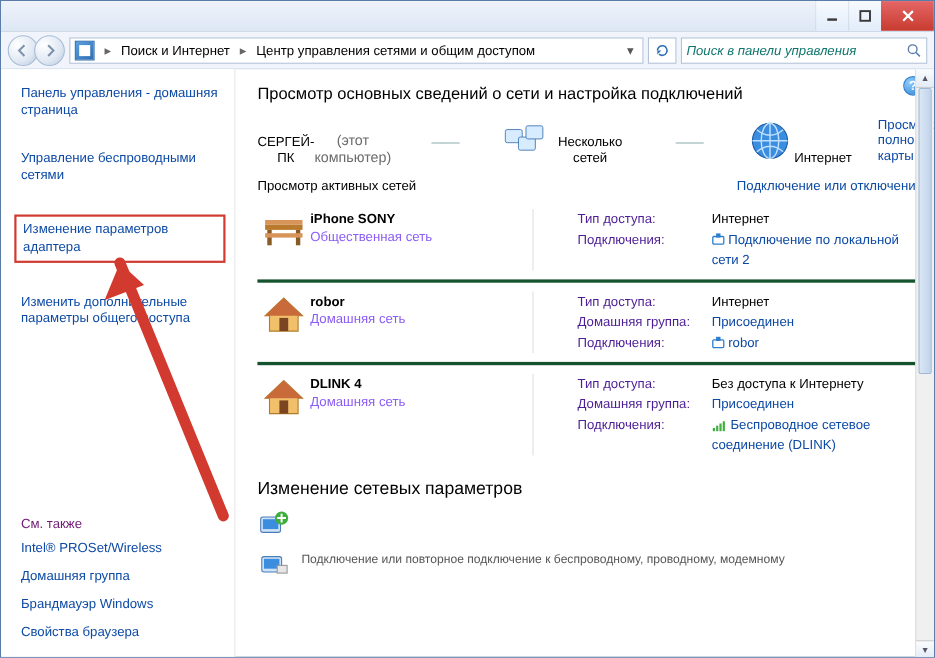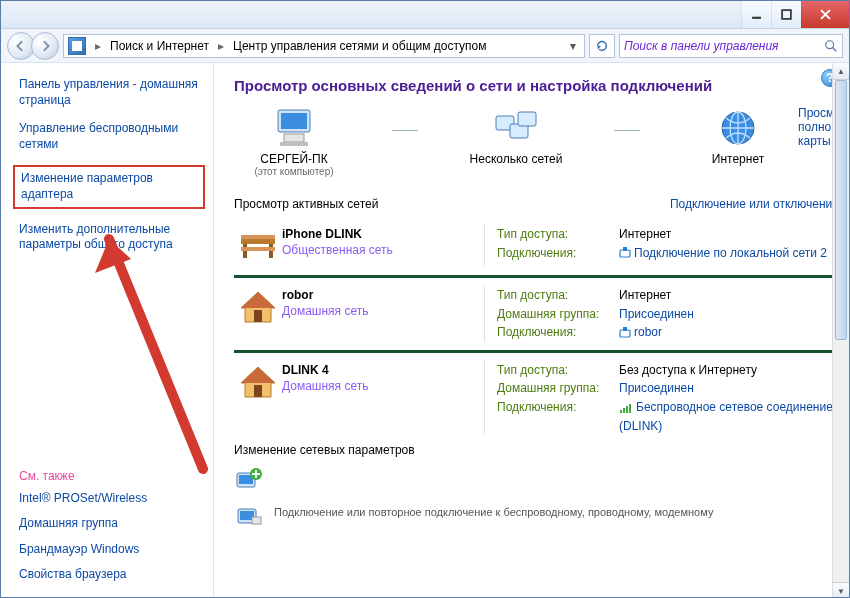--- a/index.html
+++ b/index.html
@@ -18,66 +18,66 @@
 .navback { display:flex; gap:0; }
 .navcircle { width:28px; height:28px; border-radius:50%; background:radial-gradient(circle at 30% 30%, #fff, #dfe8f3 60%, #b7c7dc); border:1px solid #a9bdd6; display:flex; align-items:center; justify-content:center; }
 .navcircle + .navcircle { margin-left:-4px; }
 .addrbox { flex:1; height:24px; border:1px solid #b2c3da; background:#fff; display:flex; align-items:center; padding:0 4px; gap:6px; }
 .addr-icon { width:18px; height:18px; background:linear-gradient(135deg,#5ba0e0,#2e6db0); border:1px solid #2e6db0; display:inline-block; position:relative; }
 .addr-icon::after { content:""; position:absolute; inset:3px; background:#fff; }
 .crumb { color:#000; }
 .crumb-sep { color:#666; padding:0 3px; }
 .addr-dd { margin-left:auto; color:#555; padding:0 4px; }
 .refreshbtn { width:26px; height:24px; border:1px solid #b2c3da; background:#fff; display:flex; align-items:center; justify-content:center; }
-.searchbox { width:224px; height:24px; border:1px solid #b2c3da; background:#fff; display:flex; align-items:center; padding:0 4px; color:#6d28d9; font-style:italic; }
+.searchbox { width:224px; height:24px; border:1px solid #b2c3da; background:#fff; display:flex; align-items:center; padding:0 4px; color:#0f766e; font-style:italic; }
 .searchbox .mag { margin-left:auto; font-style:normal; color:#5a7ca8; }
 
 
 .body { display:flex; height: calc(598px - 28px - 34px); }
-.sidebar { width:213px; background:#fff; border-right:1px solid #e5e5e5; padding:14px 12px 6px 18px; display:flex; flex-direction:column; position:relative; }
+.sidebar { width:213px; background:#fff; border-right:1px solid #e5e5e5; padding:14px 12px 6px 18px; display:flex; flex-direction:column; position:relative;gap:15px; }
 .side-link { color:#0d4aa5; font-size:12px; margin-bottom:13px; line-height:1.3; cursor:pointer; }
 .side-link.highlight { border:2px solid #d23a2f; padding:4px 6px; margin-left:-6px; margin-right:-4px; color:#0d4aa5; }
-.side-section-title { color:#ec4899; font-size:12px; margin-bottom:8px; }
+.side-section-title { color:#701a75; font-size:12px; margin-bottom:8px; }
 .side-bottom { margin-top:auto; }
 .side-bottom .side-link { margin-bottom:10px; }
 
 
 .arrow { position:absolute; top:162px; left:90px; width:140px; height:250px; pointer-events:none; }
 
 .content { flex:1; padding:14px 10px 4px 20px; overflow:hidden; position:relative; }
 .helpbtn { position:absolute; top:6px; right:10px; width:18px; height:18px; border-radius:50%; background:radial-gradient(circle at 30% 30%,#8fcdfb,#2d7fcd); color:#fff; font-weight:bold; font-size:12px; display:flex; align-items:center; justify-content:center; border:1px solid #2d7fcd; }
-.content h1 { font-size:15px; color:#4c1d95; font-weight:bold; margin-bottom:12px; }
+.content h1 { font-size:15px; color:#000000; font-weight:normal; margin-bottom:12px; }
 
 .toprow { display:flex; align-items:flex-start; }
 .topitems { display:flex; gap:34px; align-items:flex-start; }
-.topitem { display:flex; flex-direction:column; align-items:center; width:120px; text-align:center; }
+.topitem { display:flex; flex-direction:row; align-items:flex-end; width:120px; text-align:center; }
 .topitem .lbl { font-size:12px; margin-top:2px; }
-.topitem .sub { font-size:10px; color:#6b6b6b; }
+.topitem .sub { font-size:13px; color:#6b6b6b; }
 .top-sep { width:34px; display:flex; align-items:center; justify-content:center; height:48px; color:#8aa; }
 .maplink { margin-left:auto; color:#0d4aa5; font-size:12px; cursor:pointer; }
 
-.secrow { display:flex; align-items:baseline; margin-top:20px; }
+.secrow { display:flex; align-items:baseline; margin-top:8px; }
 .sectitle { font-size:12px; color:#000; }
 .seclink { margin-left:auto; color:#0d4aa5; font-size:12px; cursor:pointer; }
 
 .netlist { margin-top:6px; }
 .netrow { display:flex; padding:8px 0; border-top:3px solid #14532d; }
 .netrow:first-child { border-top:none; }
 .neticon { width:48px; display:flex; align-items:flex-start; justify-content:center; padding-top:2px; }
 .netleft { width:202px; padding-top:2px; }
 .netleft .name { font-weight:bold; font-size:12px; }
 .netleft .type { color:#8b5cf6; font-size:12px; margin-top:2px; cursor:pointer; }
 .netright { flex:1; font-size:12px; border-left:1px solid #e0e0e0; padding-left:12px; }
 .kv { display:flex; gap:4px; line-height:1.55; }
-.kv .k { width:118px; color:#4d7c0f; }
+.kv .k { width:118px; color:#4c1d95;margin-left:28px; }
 .kv .v { flex:1; }
 .kv .v.link { color:#0d4aa5; cursor:pointer; }
 .sigicon { display:inline-block; vertical-align:middle; margin-right:3px; }
 
-.changehdr { font-size:12px; margin-bottom:6px; }
+.changehdr { font-size:16px; margin-top:14px; margin-bottom:6px; }
 .task { display:flex; gap:10px; padding:4px 0 6px 0; align-items:flex-start; }
 .task-icon { width:30px; display:flex; justify-content:center; }
 .task-body .tlink { color:#0d4aa5; font-size:12px; cursor:pointer; }
 .task-body .tdesc { color:#555; font-size:11px; margin-top:2px; line-height:1.35; }
 
 .scrollbar { position:absolute; right:0; top:0; width:17px; height:100%; background:#f0f0f0; border-left:1px solid #ddd; }
 .scrollbar .thumb { position:absolute; top:17px; left:2px; right:2px; height:260px; background:linear-gradient(to right,#dbe6f4,#c1d4ec); border:1px solid #9db8d9; border-radius:2px; }
 .scrollbar .arrow-btn { position:absolute; left:0; right:0; height:17px; background:linear-gradient(to bottom,#fafcfe,#e3ebf6); display:flex; align-items:center; justify-content:center; font-size:8px; color:#556; }
 .scrollbar .arrow-btn.up { top:0; border-bottom:1px solid #ccc; }
 .scrollbar .arrow-btn.dn { bottom:0; border-top:1px solid #ccc; }
@@ -217,21 +217,21 @@
             <div class="neticon">
               <svg width="42" height="40" viewBox="0 0 42 40">
                 <rect x="4" y="12" width="34" height="5" fill="#b97a2e"></rect>
                 <rect x="4" y="8" width="34" height="4" fill="#d8955a"></rect>
                 <rect x="6" y="17" width="4" height="14" fill="#8a5a25"></rect>
                 <rect x="32" y="17" width="4" height="14" fill="#8a5a25"></rect>
                 <rect x="4" y="20" width="34" height="4" fill="#d8955a"></rect>
               </svg>
             </div>
             <div class="netleft">
-              <div class="name">iPhone DLINK</div>
+              <div class="name">iPhone SONY</div>
               <div class="type">Общественная сеть</div>
             </div>
             <div class="netright">
               <div class="kv">
                 <div class="k">Тип доступа:</div>
                 <div class="v">Интернет</div>
               </div>
               <div class="kv">
                 <div class="k">Подключения:</div>
                 <div class="v link"><span class="sigicon"><svg width="12" height="12" viewBox="0 0 12 12">

